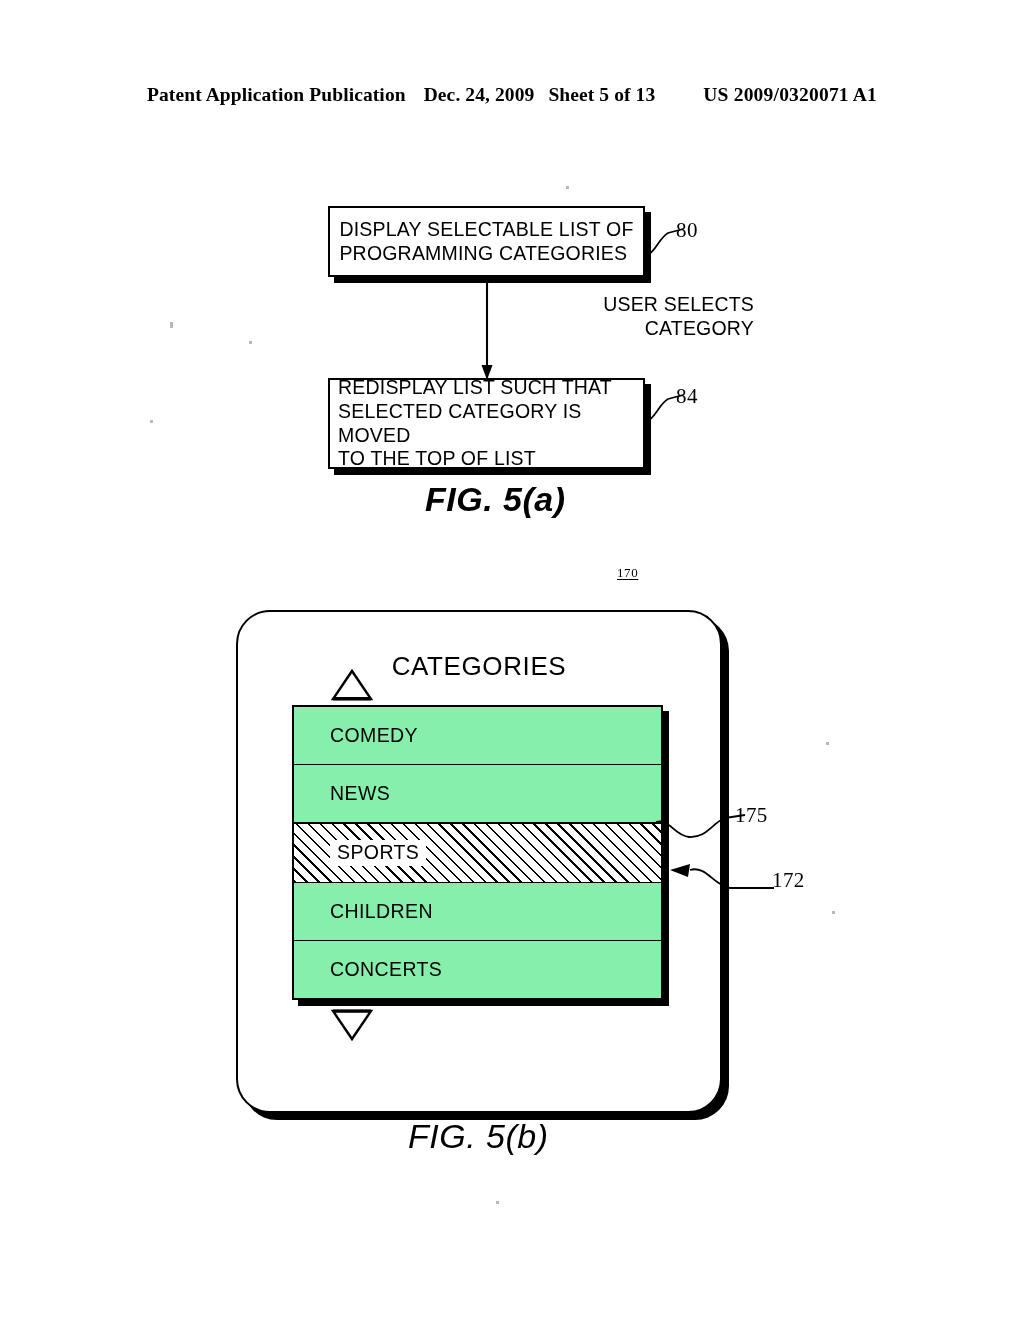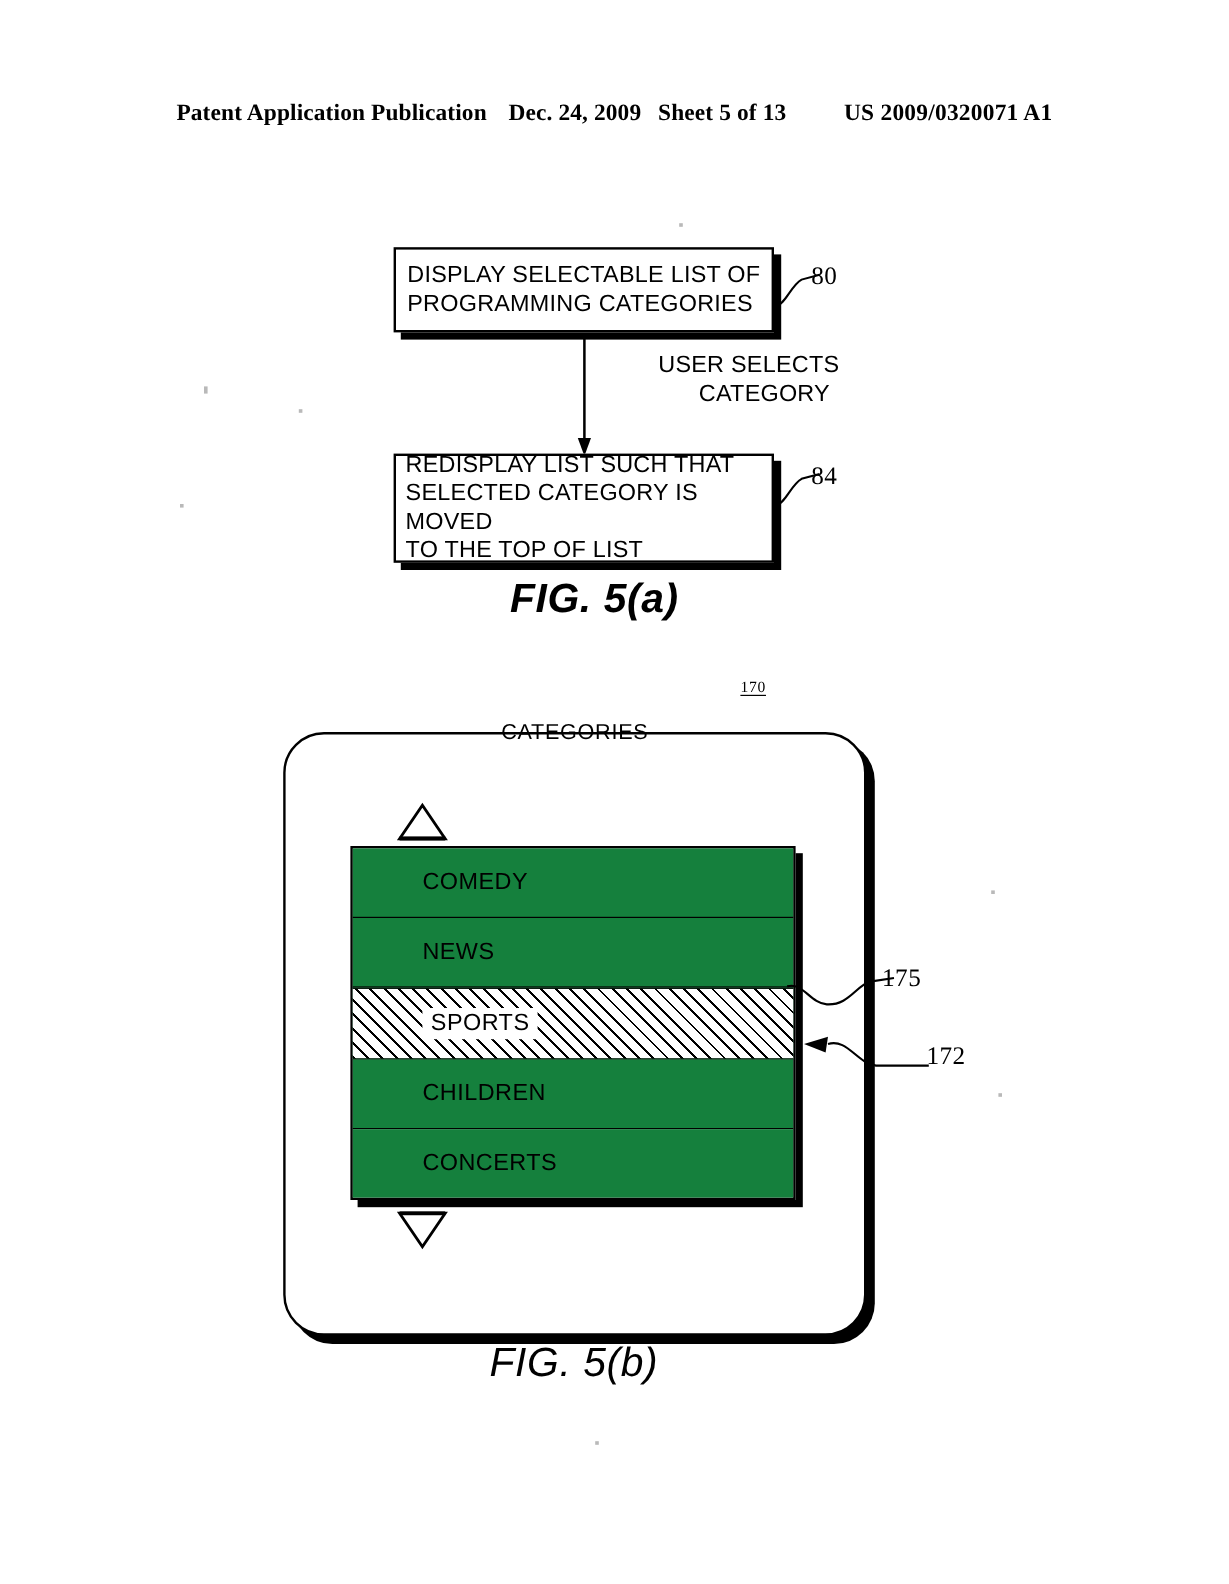--- a/index.html
+++ b/index.html
@@ -83,21 +83,21 @@
 
   
   .arrow-label {
     position: absolute;
     left: 494px;
     top: 292px;
     width: 260px;
     font-size: 19.5px;
     line-height: 1.25;
     letter-spacing: 0.2px;
-    text-align: center;
+    text-align: right;
   }
   .arrow-label .l2 { display: block; padding-left: 26px; }
 
   
   .ref-num {
     position: absolute;
     font-family: "Liberation Serif", serif;
     font-size: 21px;
     letter-spacing: 0.4px;
     z-index: 6;
@@ -154,24 +154,24 @@
     border: 2.6px solid #000;
     border-radius: 34px;
     background: #fff;
     box-sizing: border-box;
     z-index: 2;
   }
 
   #screen-title {
     position: absolute;
     left: 236px;
-    top: 600px;
+    top: 651px;
     width: 486px;
     text-align: center;
-    font-size: 18px;
+    font-size: 26px;
     letter-spacing: 0.6px;
     z-index: 4;
   }
 
   
   .tri {
     position: absolute;
     z-index: 4;
   }
   #tri-up   { left: 330px; top: 668px; width: 44px; height: 34px; }
@@ -202,22 +202,22 @@
   }
   .list-row {
     flex: 1 1 0;
     position: relative;
     display: flex;
     align-items: center;
     box-sizing: border-box;
     border-bottom: 1.6px solid #000;
     font-size: 19.5px;
     letter-spacing: 0.4px;
-    padding-left: 58px;
-    background: #15803d;
+    padding-left: 36px;
+    background: #86efac;
   }
   .list-row:last-child { border-bottom: none; }
 
   
   .list-row.hatched {
     background-image: repeating-linear-gradient(
       45deg,
       #000 0px, #000 1.7px,
       #ffffff 1.7px, #ffffff 8.4px
     );

